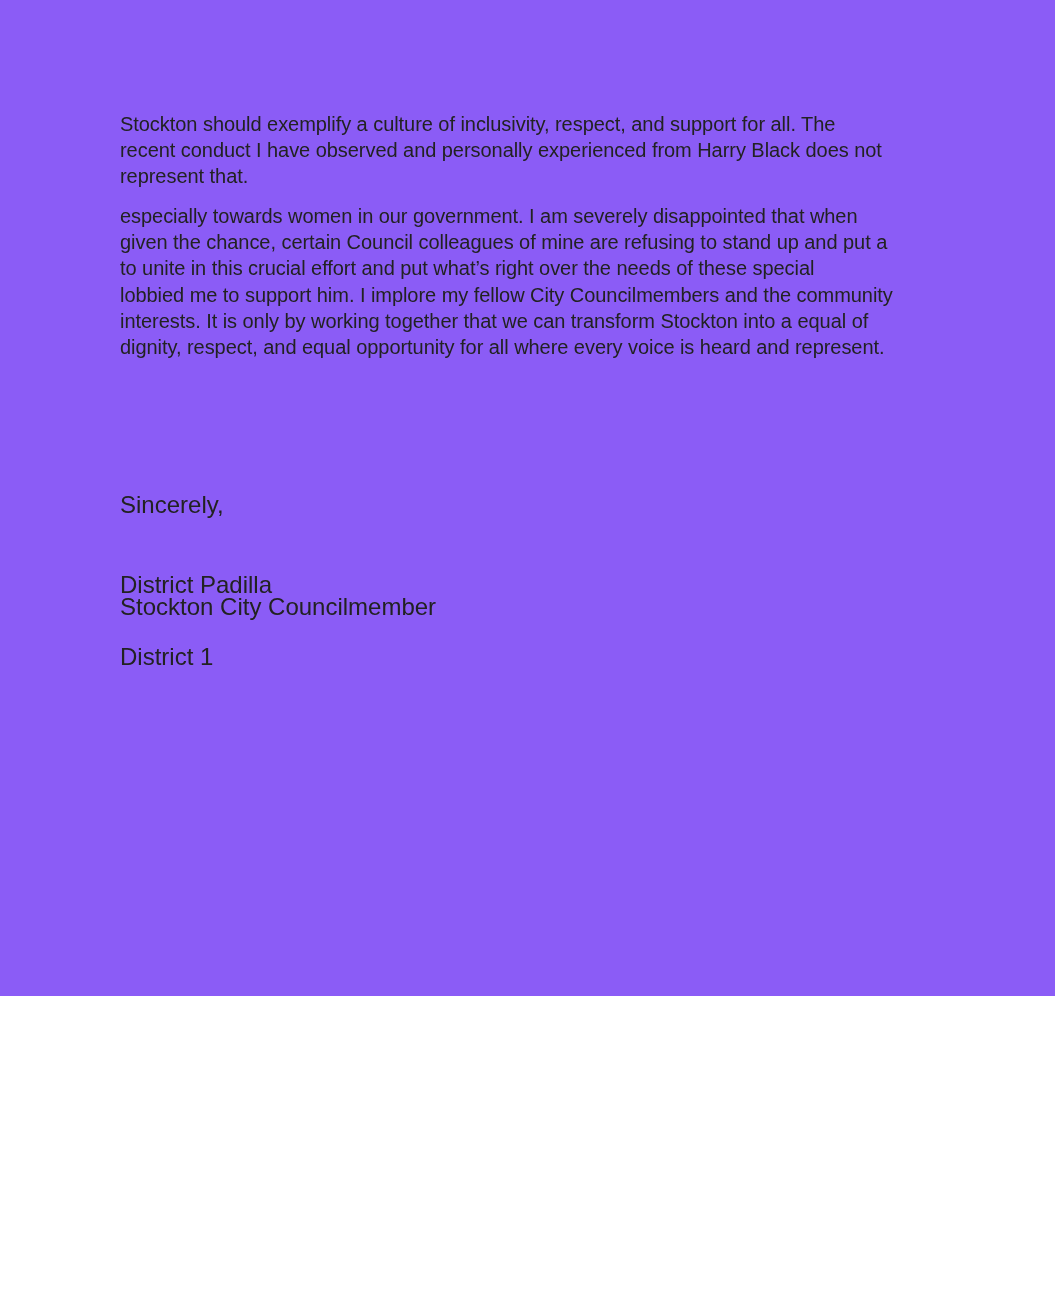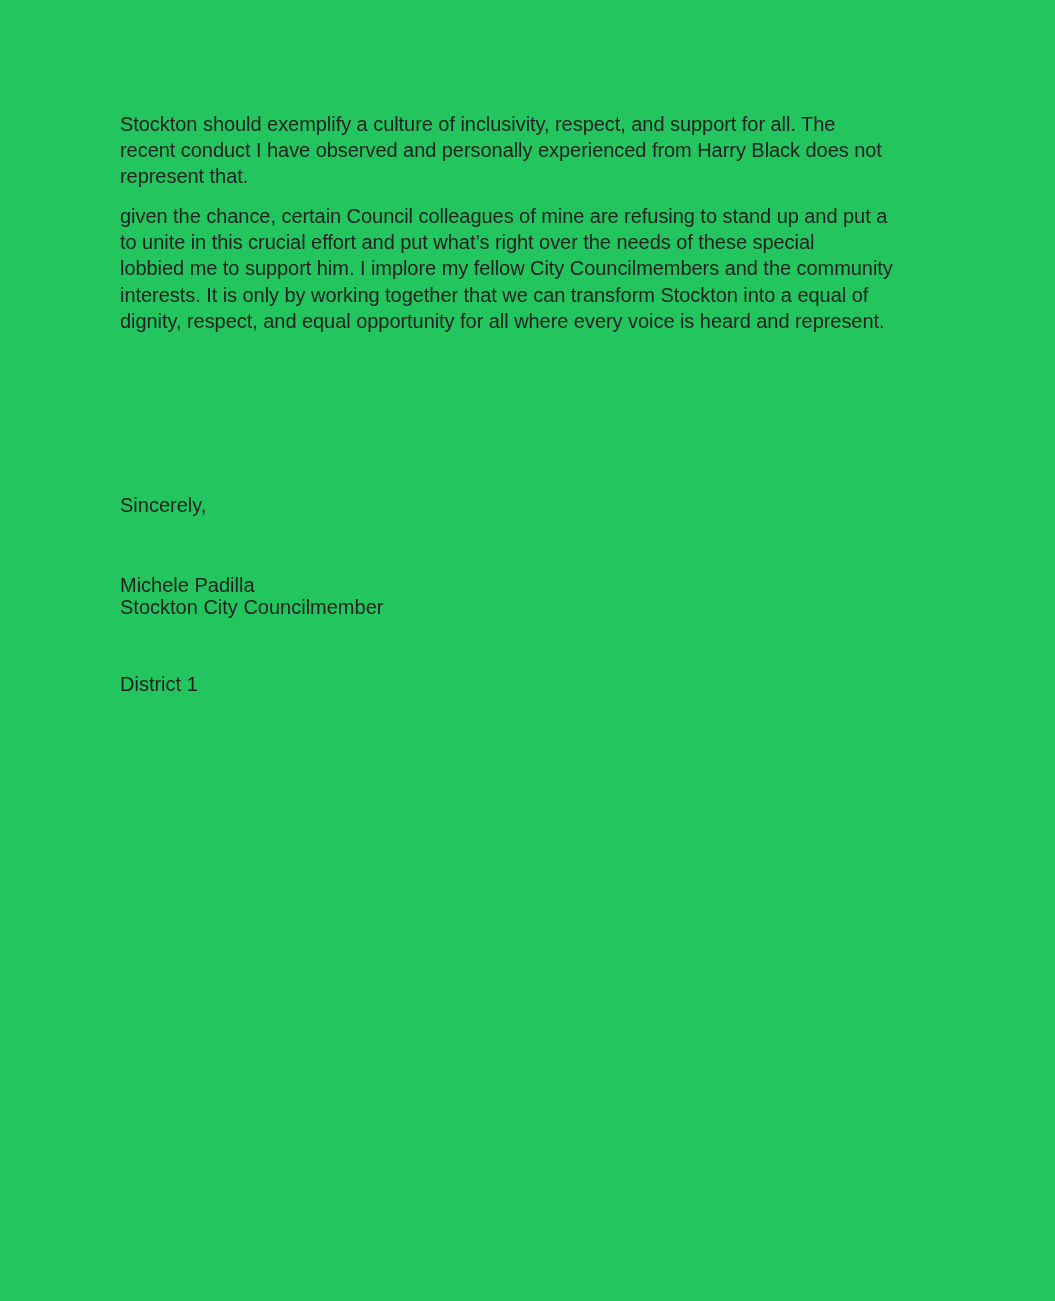--- a/index.html
+++ b/index.html
@@ -13,69 +13,70 @@
       position: relative;
       overflow: hidden;
       font-family: "Liberation Sans", sans-serif;
       color: #222222;
     }
     .page {
       position: absolute;
       left: 0;
       top: 0;
       width: 1055px;
-      height: 1301px;
-      background: #22c55e;
+      height: 996px;
+      background: #8b5cf6;
     }
     .para {
       position: absolute;
       left: 120px;
       width: 830px;
       font-size: 20px;
       line-height: 26.2px;
       margin: 0;
       letter-spacing: -0.05px;
     }
     .line {
       display: block;
       white-space: nowrap;
     }
     #para1 { top: 111px; }
     #para2 { top: 203px; }
     .single {
       position: absolute;
       left: 120px;
-      font-size: 20px;
+      font-size: 24px;
       line-height: 26px;
       margin: 0;
       white-space: nowrap;
     }
     #closing { top: 492px; }
     #sig-name { top: 572px; }
     #sig-title { top: 594px; }
-    #sig-district { top: 671px; text-align: center; }
+    #sig-district { top: 644px; text-align: center; }
   </style>
 </head>
 <body>
 
 <div class="page">
 
   <p class="para" id="para1">
     <span class="line">Stockton should exemplify a culture of inclusivity, respect, and support for all. The</span>
     <span class="line">recent conduct I have observed and personally experienced from Harry Black does not</span>
     <span class="line">represent that.</span>
   </p>
 
   <p class="para" id="para2">
+    <span class="line">especially towards women in our government. I am severely disappointed that when</span>
     <span class="line">given the chance, certain Council colleagues of mine are refusing to stand up and put a</span>
     <span class="line">to unite in this crucial effort and put what’s right over the needs of these special</span>
     <span class="line">lobbied me to support him. I implore my fellow City Councilmembers and the community</span>
     <span class="line">interests. It is only by working together that we can transform Stockton into a equal of</span>
     <span class="line">dignity, respect, and equal opportunity for all where every voice is heard and represent.</span>
   </p>
 
   <p class="single" id="closing">Sincerely,</p>
 
-  <p class="single" id="sig-name">Michele Padilla</p>
+  <p class="single" id="sig-name">District Padilla</p>
   <p class="single" id="sig-title">Stockton City Councilmember</p>
   <p class="single" id="sig-district">District 1</p>
 
 </div>
 
 </body></html>

